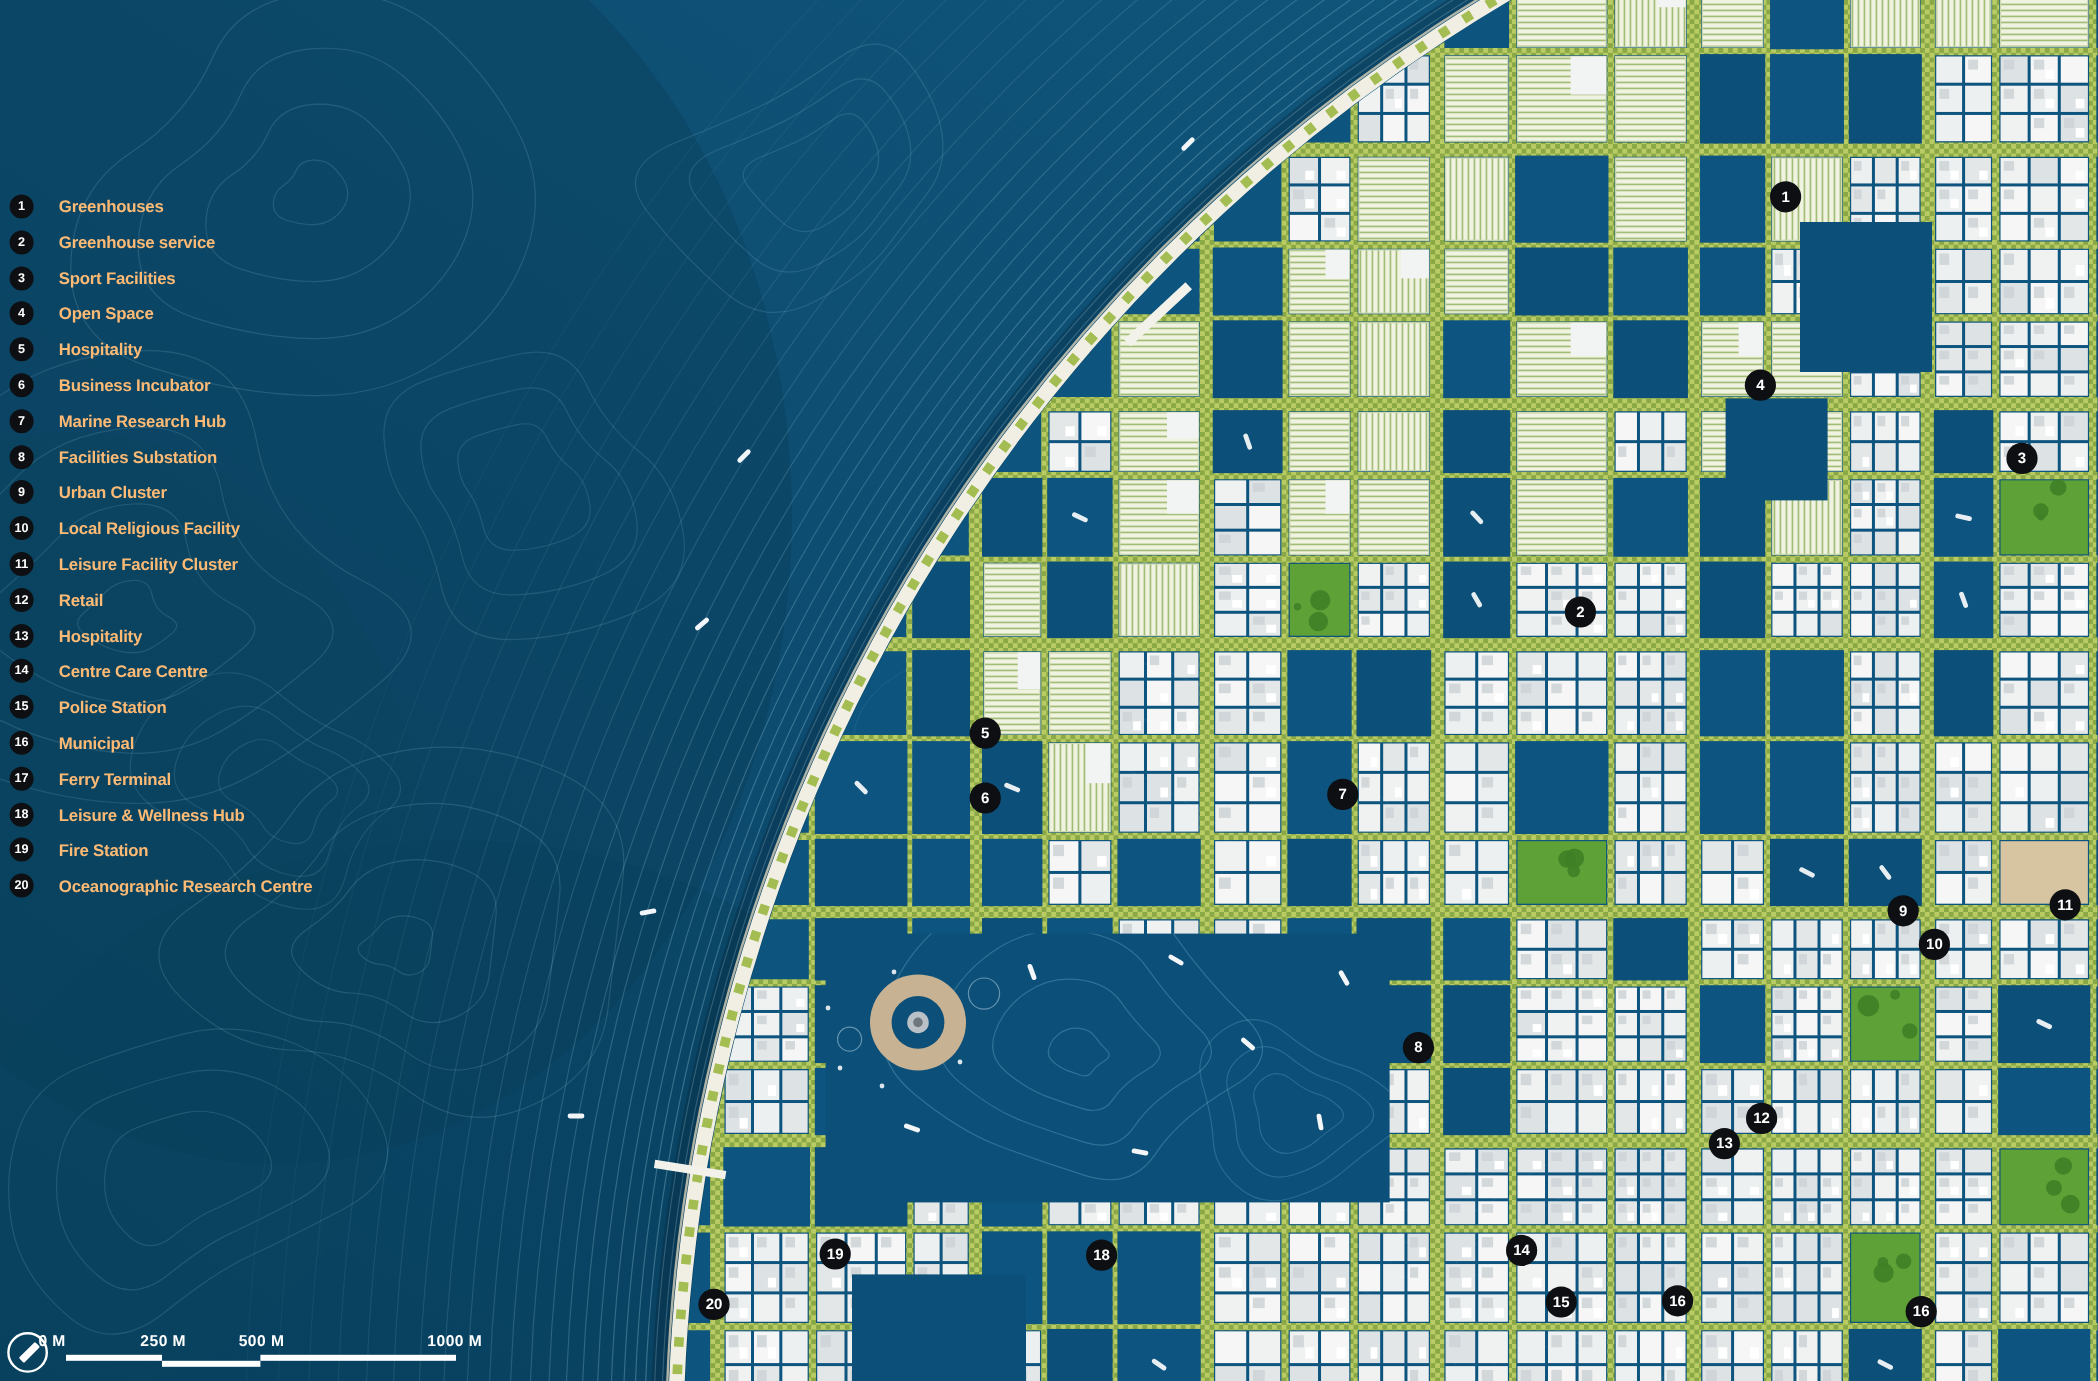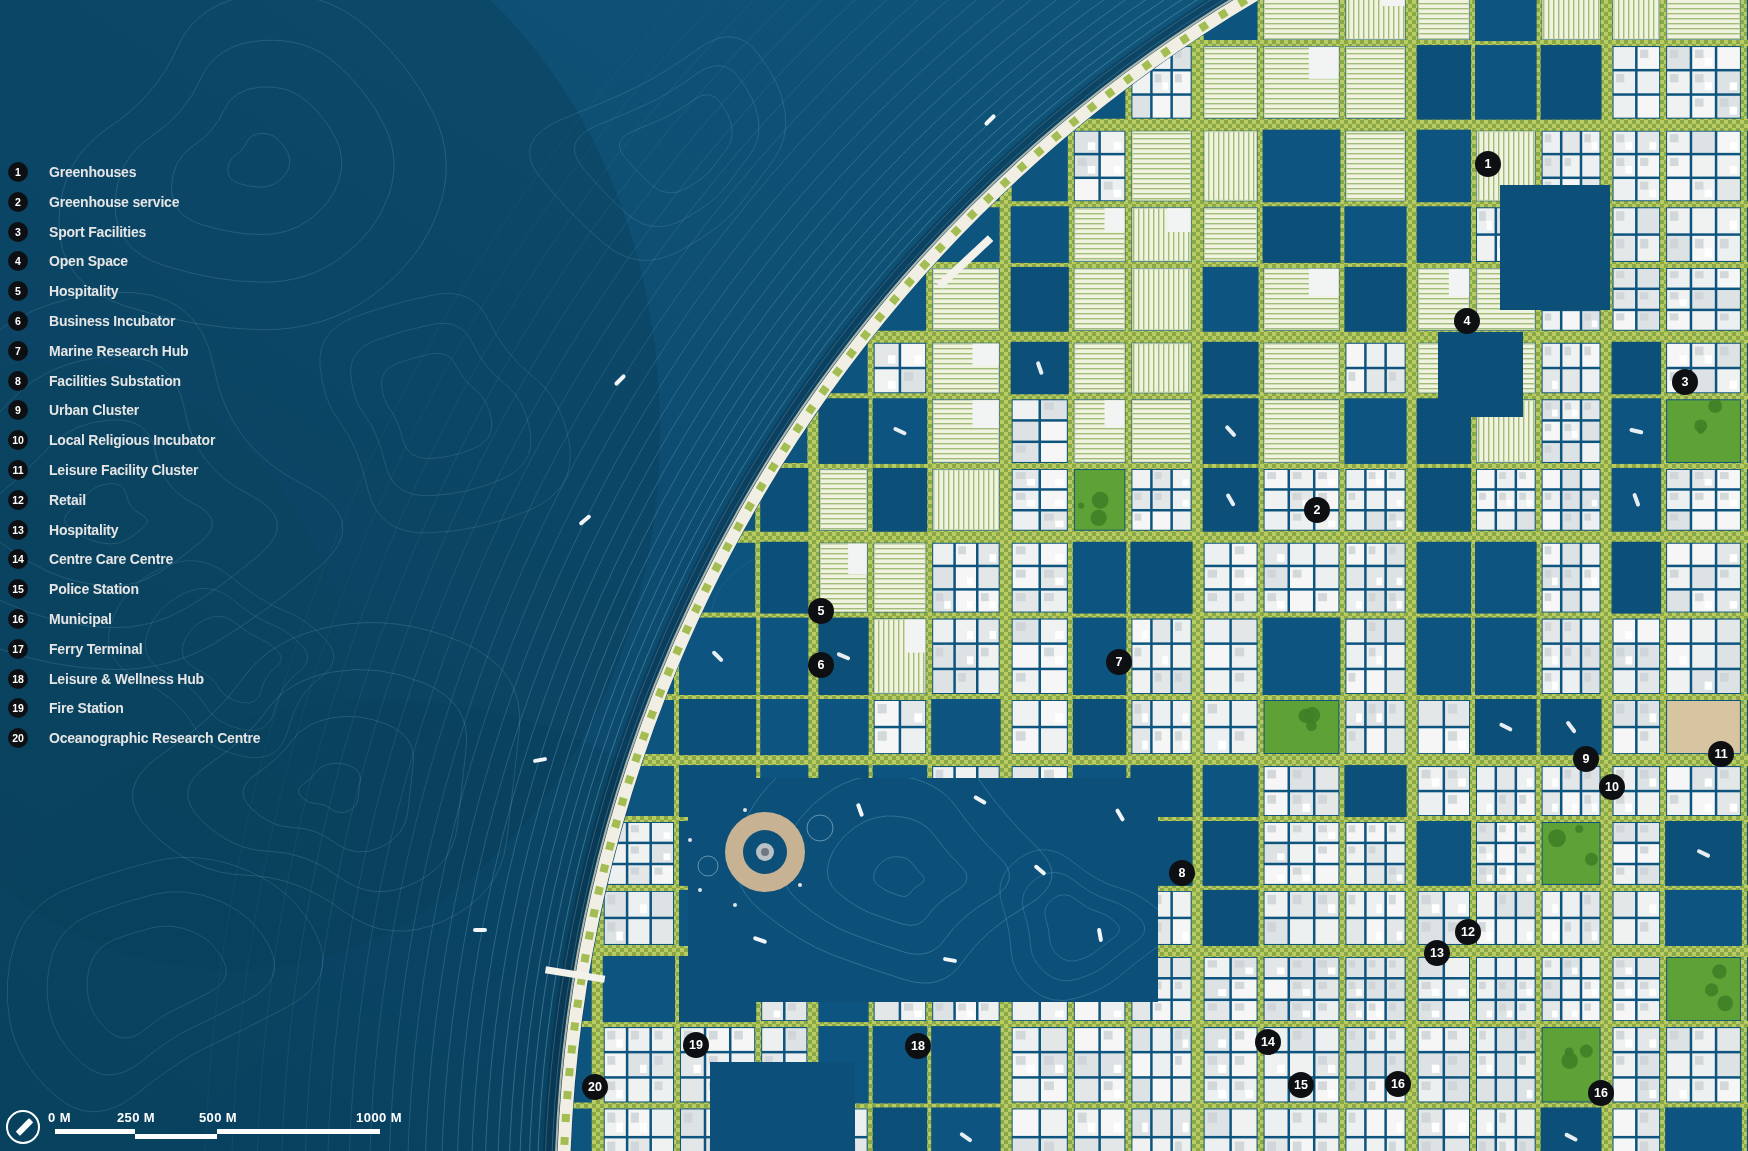--- a/index.html
+++ b/index.html
@@ -5,38 +5,38 @@
   html,body{margin:0;padding:0;background:#0d4c70;}
   .stage{position:relative;width:1748px;height:1151px;overflow:hidden;
          font-family:"Liberation Sans",sans-serif;}
   .stage svg{position:absolute;left:0;top:0;z-index:0;display:block;}
 
   
   .legend{position:absolute;left:8px;top:162px;z-index:3;}
   .lrow{display:flex;align-items:center;height:20px;margin-bottom:9.8px;}
   .lnum{flex:0 0 20px;width:20px;height:20px;border-radius:50%;background:#0d0f12;
         color:#fff;font-size:10.5px;font-weight:bold;line-height:20px;text-align:center;}
-  .llabel{margin-left:21px;font-size:14px;font-weight:bold;color:#e5e5e5;
+  .llabel{margin-left:21px;font-size:14px;font-weight:bold;color:#fdba74;
           letter-spacing:-0.2px;white-space:nowrap;}
 
   
   #markers-layer{position:absolute;left:0;top:0;width:100%;height:100%;z-index:2;}
   .map-marker{position:absolute;width:26px;height:26px;border-radius:50%;background:#0d0f12;
               color:#fff;font-size:12.5px;font-weight:bold;display:flex;align-items:center;
               justify-content:center;cursor:pointer;}
 
   
   .scalebar{position:absolute;left:0;top:0;width:100%;height:100%;z-index:3;pointer-events:none;}
   .compass{position:absolute;left:6px;top:1110px;width:30px;height:30px;border:2px solid #fff;
            border-radius:50%;}
   .needle{position:absolute;left:7px;top:12px;width:19px;height:6px;background:#fff;
           transform:rotate(-45deg);border-radius:1px;}
   .slabel{position:absolute;top:1110px;color:#fff;font-size:13px;font-weight:bold;
           letter-spacing:0.4px;white-space:nowrap;}
-  .sl0{left:48px;}
+  .sl0{left:32px;}
   .sl1{left:136px;transform:translateX(-50%);}
   .sl2{left:218px;transform:translateX(-50%);text-align:right;}
   .sl3{left:379px;transform:translateX(-50%);}
   .seg{position:absolute;height:5px;background:#fff;}
   .segA{left:55px;top:1129px;width:80px;}
   .segB{left:135px;top:1134px;width:82px;}
   .segC{left:217px;top:1129px;width:163px;}
 </style>
 </head>
 <body>
@@ -1945,21 +1945,21 @@
     <div class="lrow">
         <span class="lnum">8</span>
         <span class="llabel">Facilities Substation</span>
       </div>
     <div class="lrow">
         <span class="lnum">9</span>
         <span class="llabel">Urban Cluster</span>
       </div>
     <div class="lrow">
         <span class="lnum">10</span>
-        <span class="llabel">Local Religious Incubator</span>
+        <span class="llabel">Local Religious Facility</span>
       </div>
     <div class="lrow">
         <span class="lnum">11</span>
         <span class="llabel">Leisure Facility Cluster</span>
       </div>
     <div class="lrow">
         <span class="lnum">12</span>
         <span class="llabel">Retail</span>
       </div>
     <div class="lrow">

